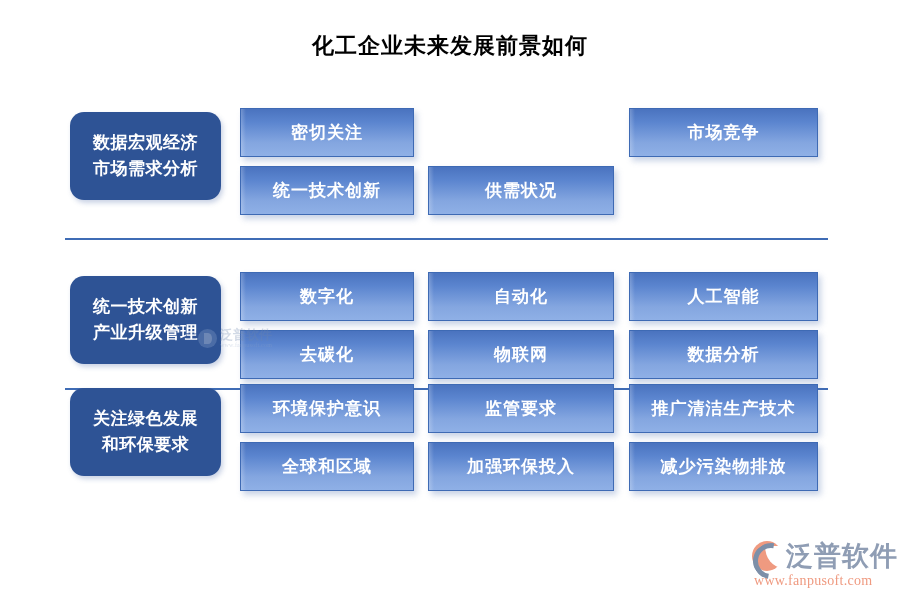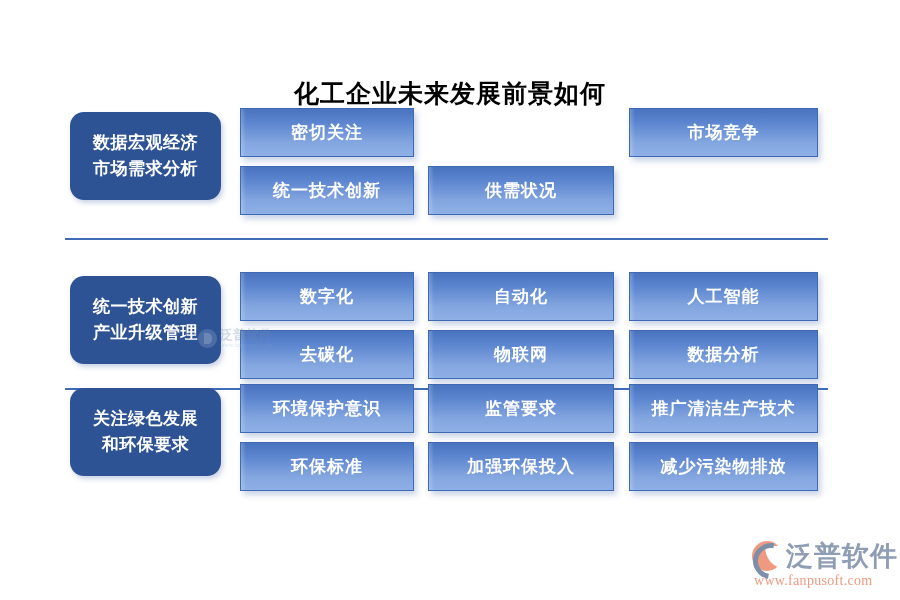--- a/index.html
+++ b/index.html
@@ -22,27 +22,26 @@
     background: #ffffff;
   }
 
   
   #title {
     position: absolute;
     left: 0;
     top: 24px;
     width: 900px;
     text-align: center;
-    font-size: 25px;
+    font-size: 22px;
     font-weight: 700;
     color: #000000;
     letter-spacing: 1px;
     line-height: 44px;
     white-space: nowrap;
-    margin-top: 48px;
   }
 
   
   .row {
     position: absolute;
     left: 0;
     width: 900px;
   }
   #row-0 { top: 104px; height: 120px; }
   #row-1 { top: 268px; height: 120px; }
@@ -259,21 +258,21 @@
   <div class="divider" id="divider-1"></div>
 
   <div class="row" id="row-2">
     <div class="cat-label">
       <span class="ln">关注绿色发展</span>
       <span class="ln">和环保要求</span>
     </div>
     <div class="item-box col-0 sub-0">环境保护意识</div>
     <div class="item-box col-1 sub-0">监管要求</div>
     <div class="item-box col-2 sub-0">推广清洁生产技术</div>
-    <div class="item-box col-0 sub-1">环保标准</div>
+    <div class="item-box col-0 sub-1">全球和区域</div>
     <div class="item-box col-1 sub-1">加强环保投入</div>
     <div class="item-box col-2 sub-1">减少污染物排放</div>
   </div>
 
   <div id="watermark">
     <div class="wm-mark"></div>
     <div>
       <div class="wm-text">泛普软件</div>
       <div class="wm-url">www.fanpusoft.com</div>
     </div>

